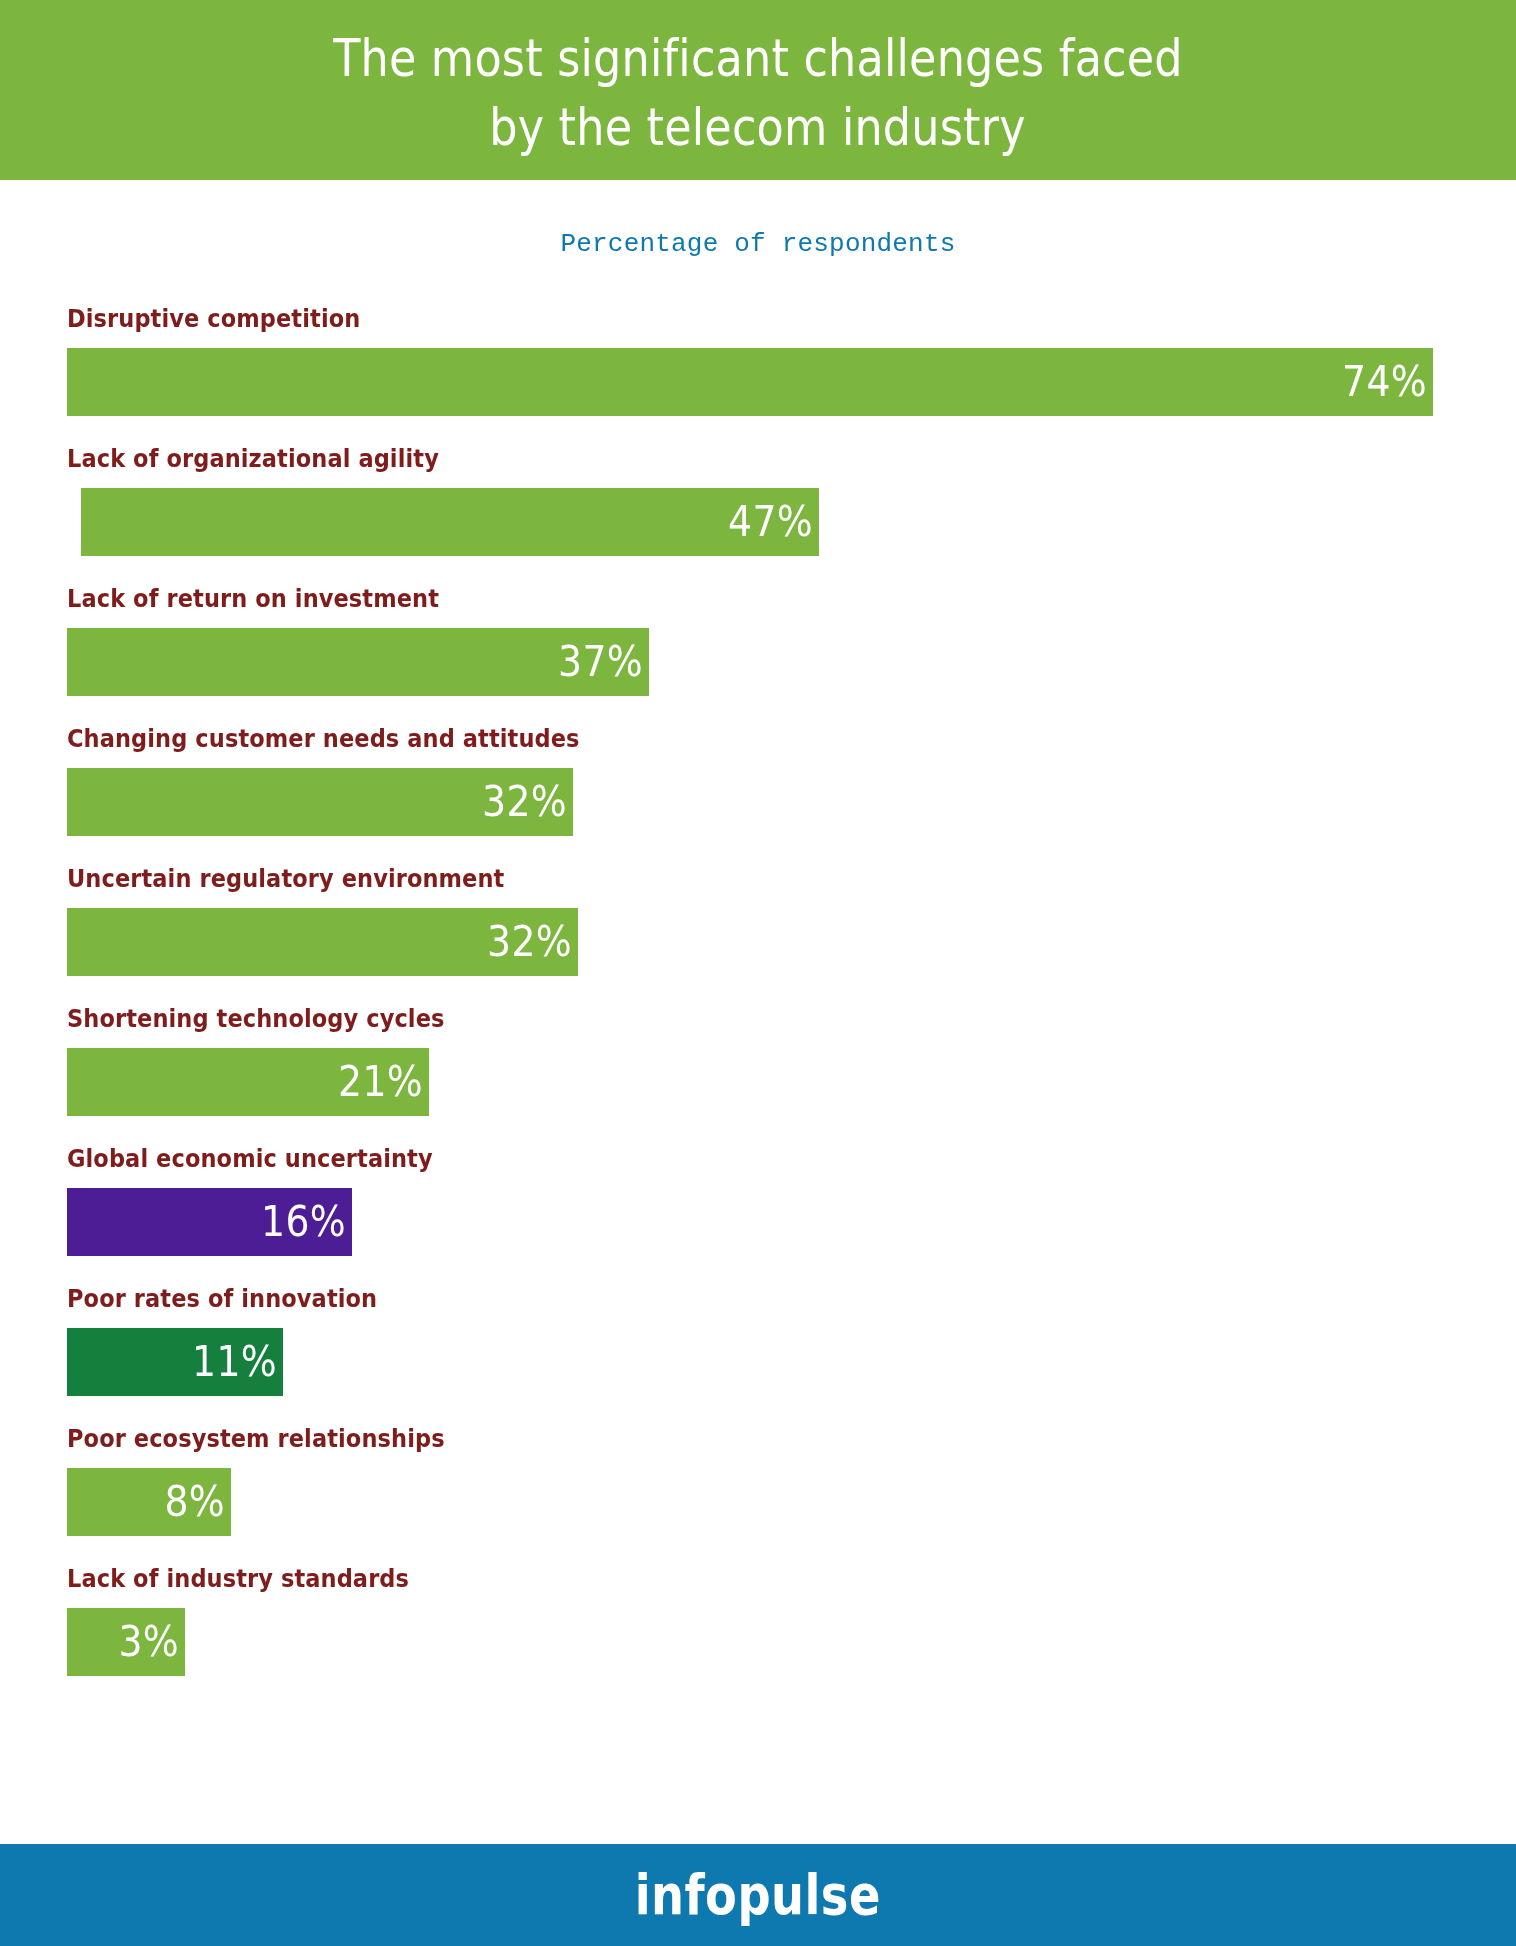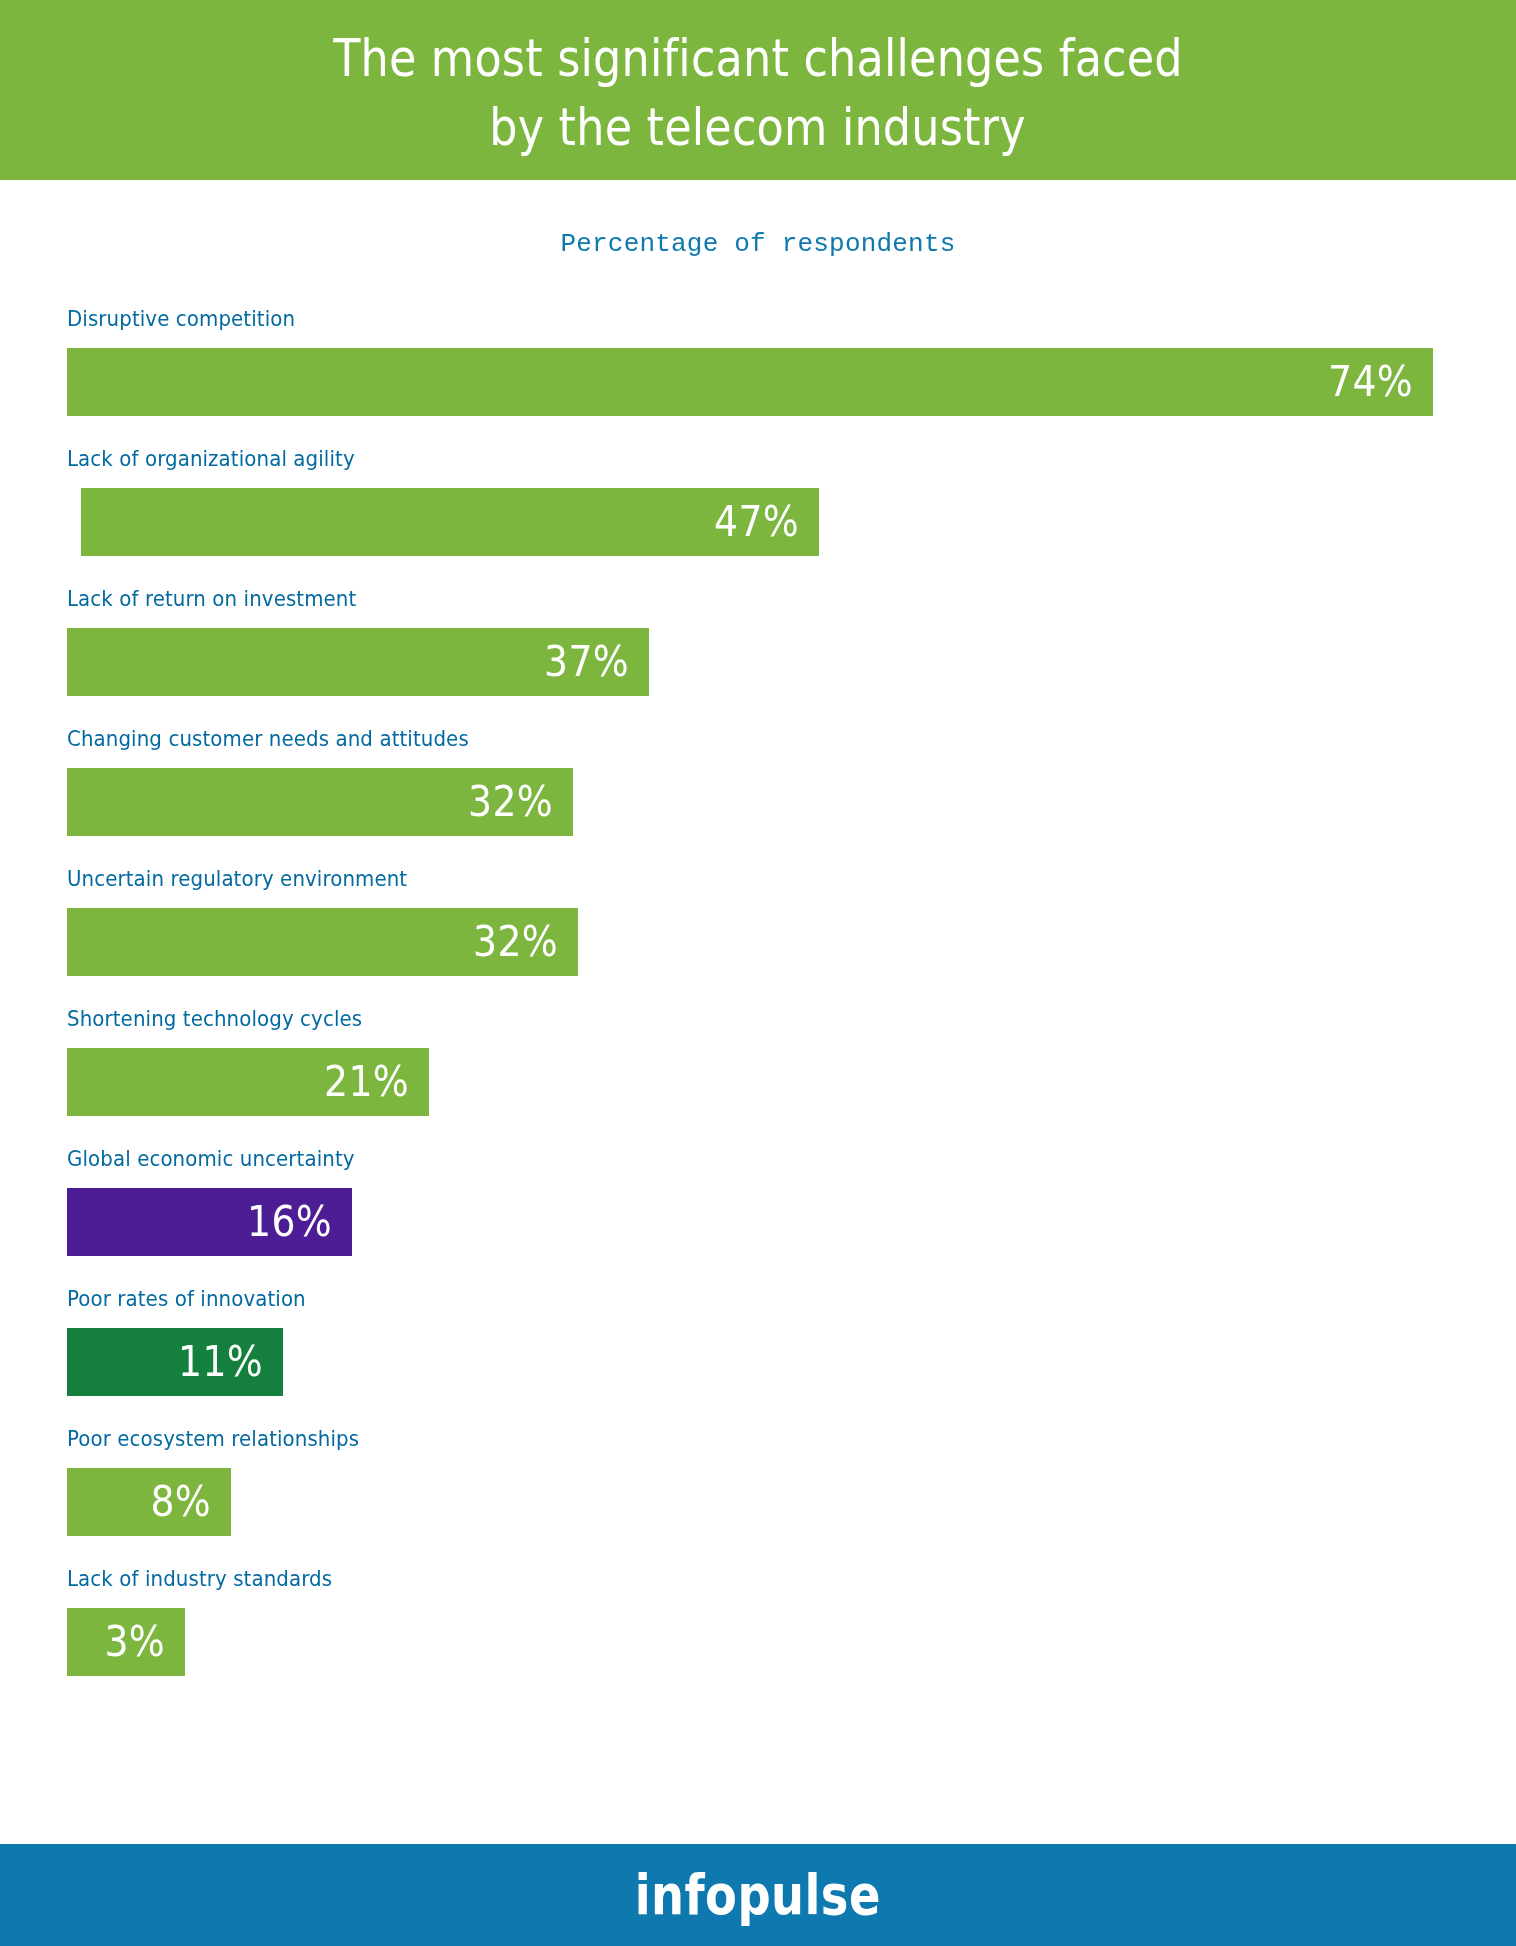--- a/index.html
+++ b/index.html
@@ -72,45 +72,45 @@
     top: 298px;
     width: 1400px;
   }
 
   .bar-row {
     position: relative;
     margin-bottom: 22px;
   }
 
   .bar-label {
-    color: #0369a1;
-    font-size: 22px;
+    color: #7f1d1d;
+    font-size: 25px;
     line-height: 42px;
-    font-weight: 400;
+    font-weight: 700;
     letter-spacing: 0.1px;
     margin-bottom: 8px;
     white-space: nowrap;
   }
 
   .bar-track {
     position: relative;
     height: 68px;
   }
 
   .bar-fill {
     position: absolute;
     left: 0;
     top: 0;
     height: 68px;
     background: #7db63f;
     display: flex;
     align-items: center;
     justify-content: flex-end;
     box-sizing: border-box;
-    padding-right: 20px;
+    padding-right: 6px;
   }
 
   .bar-value {
     color: #ffffff;
     font-size: 42px;
     line-height: 46px;
     font-weight: 400;
     letter-spacing: 0.3px;
     white-space: nowrap;
   }

